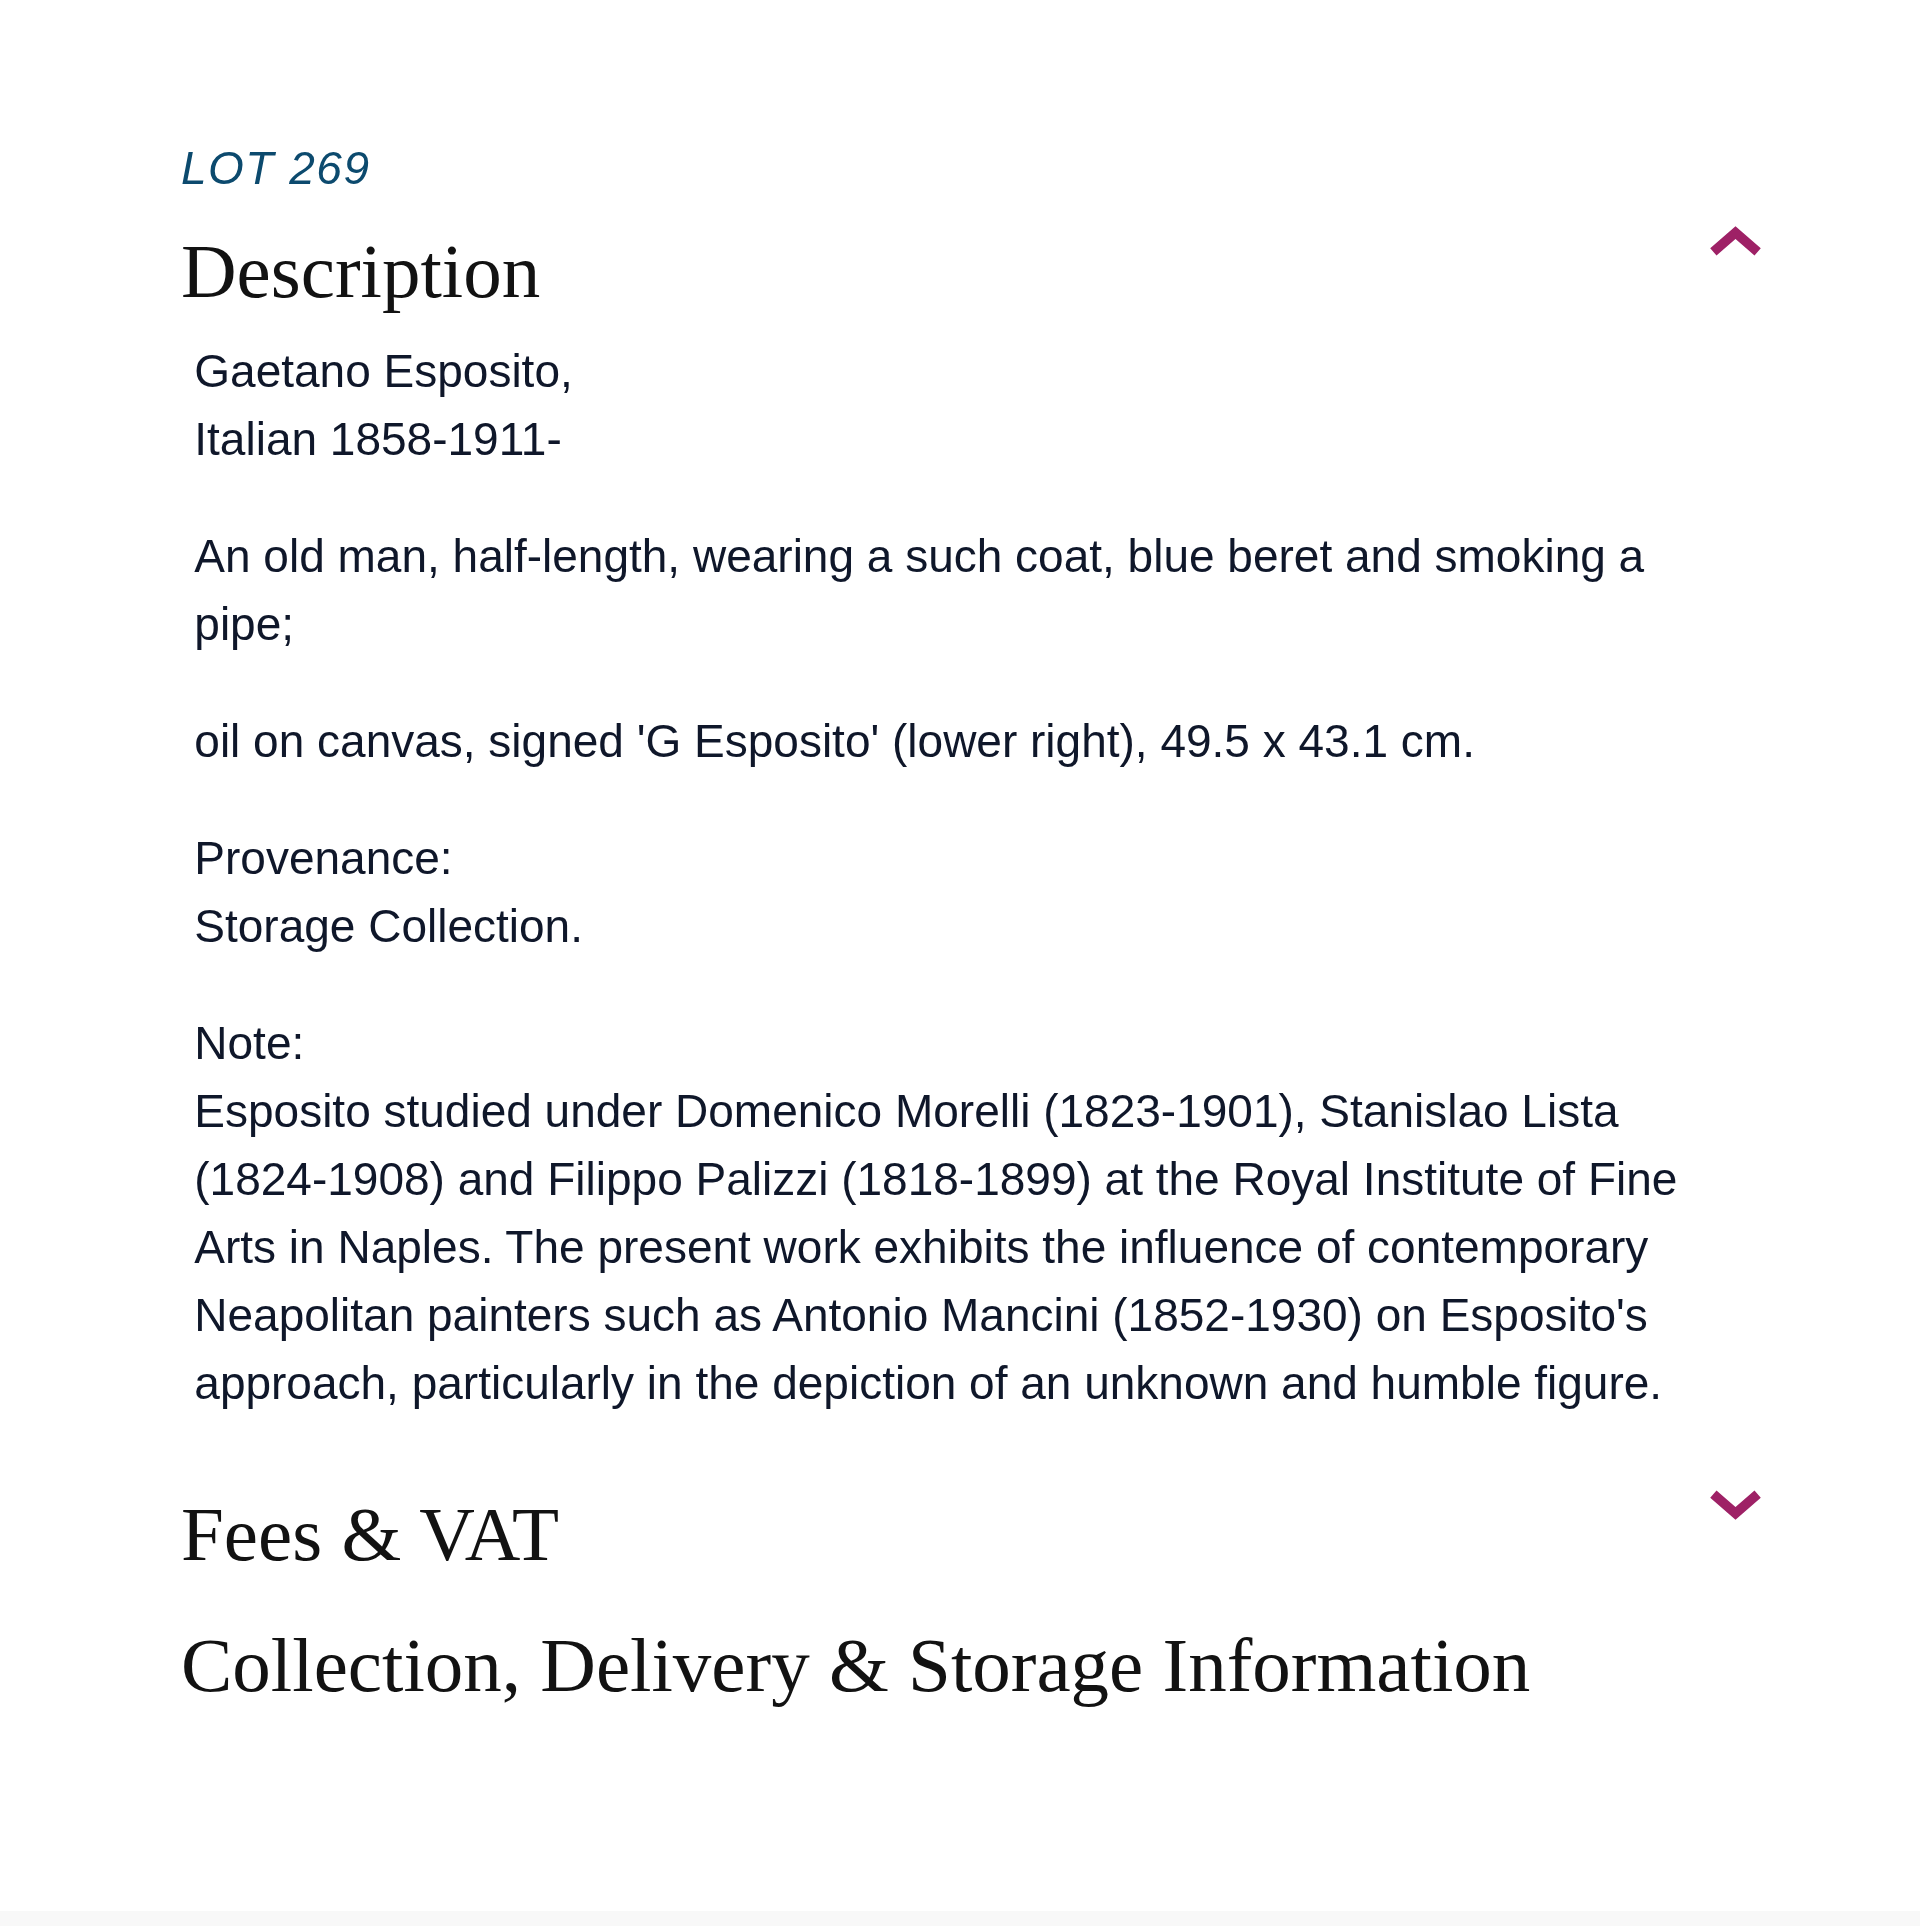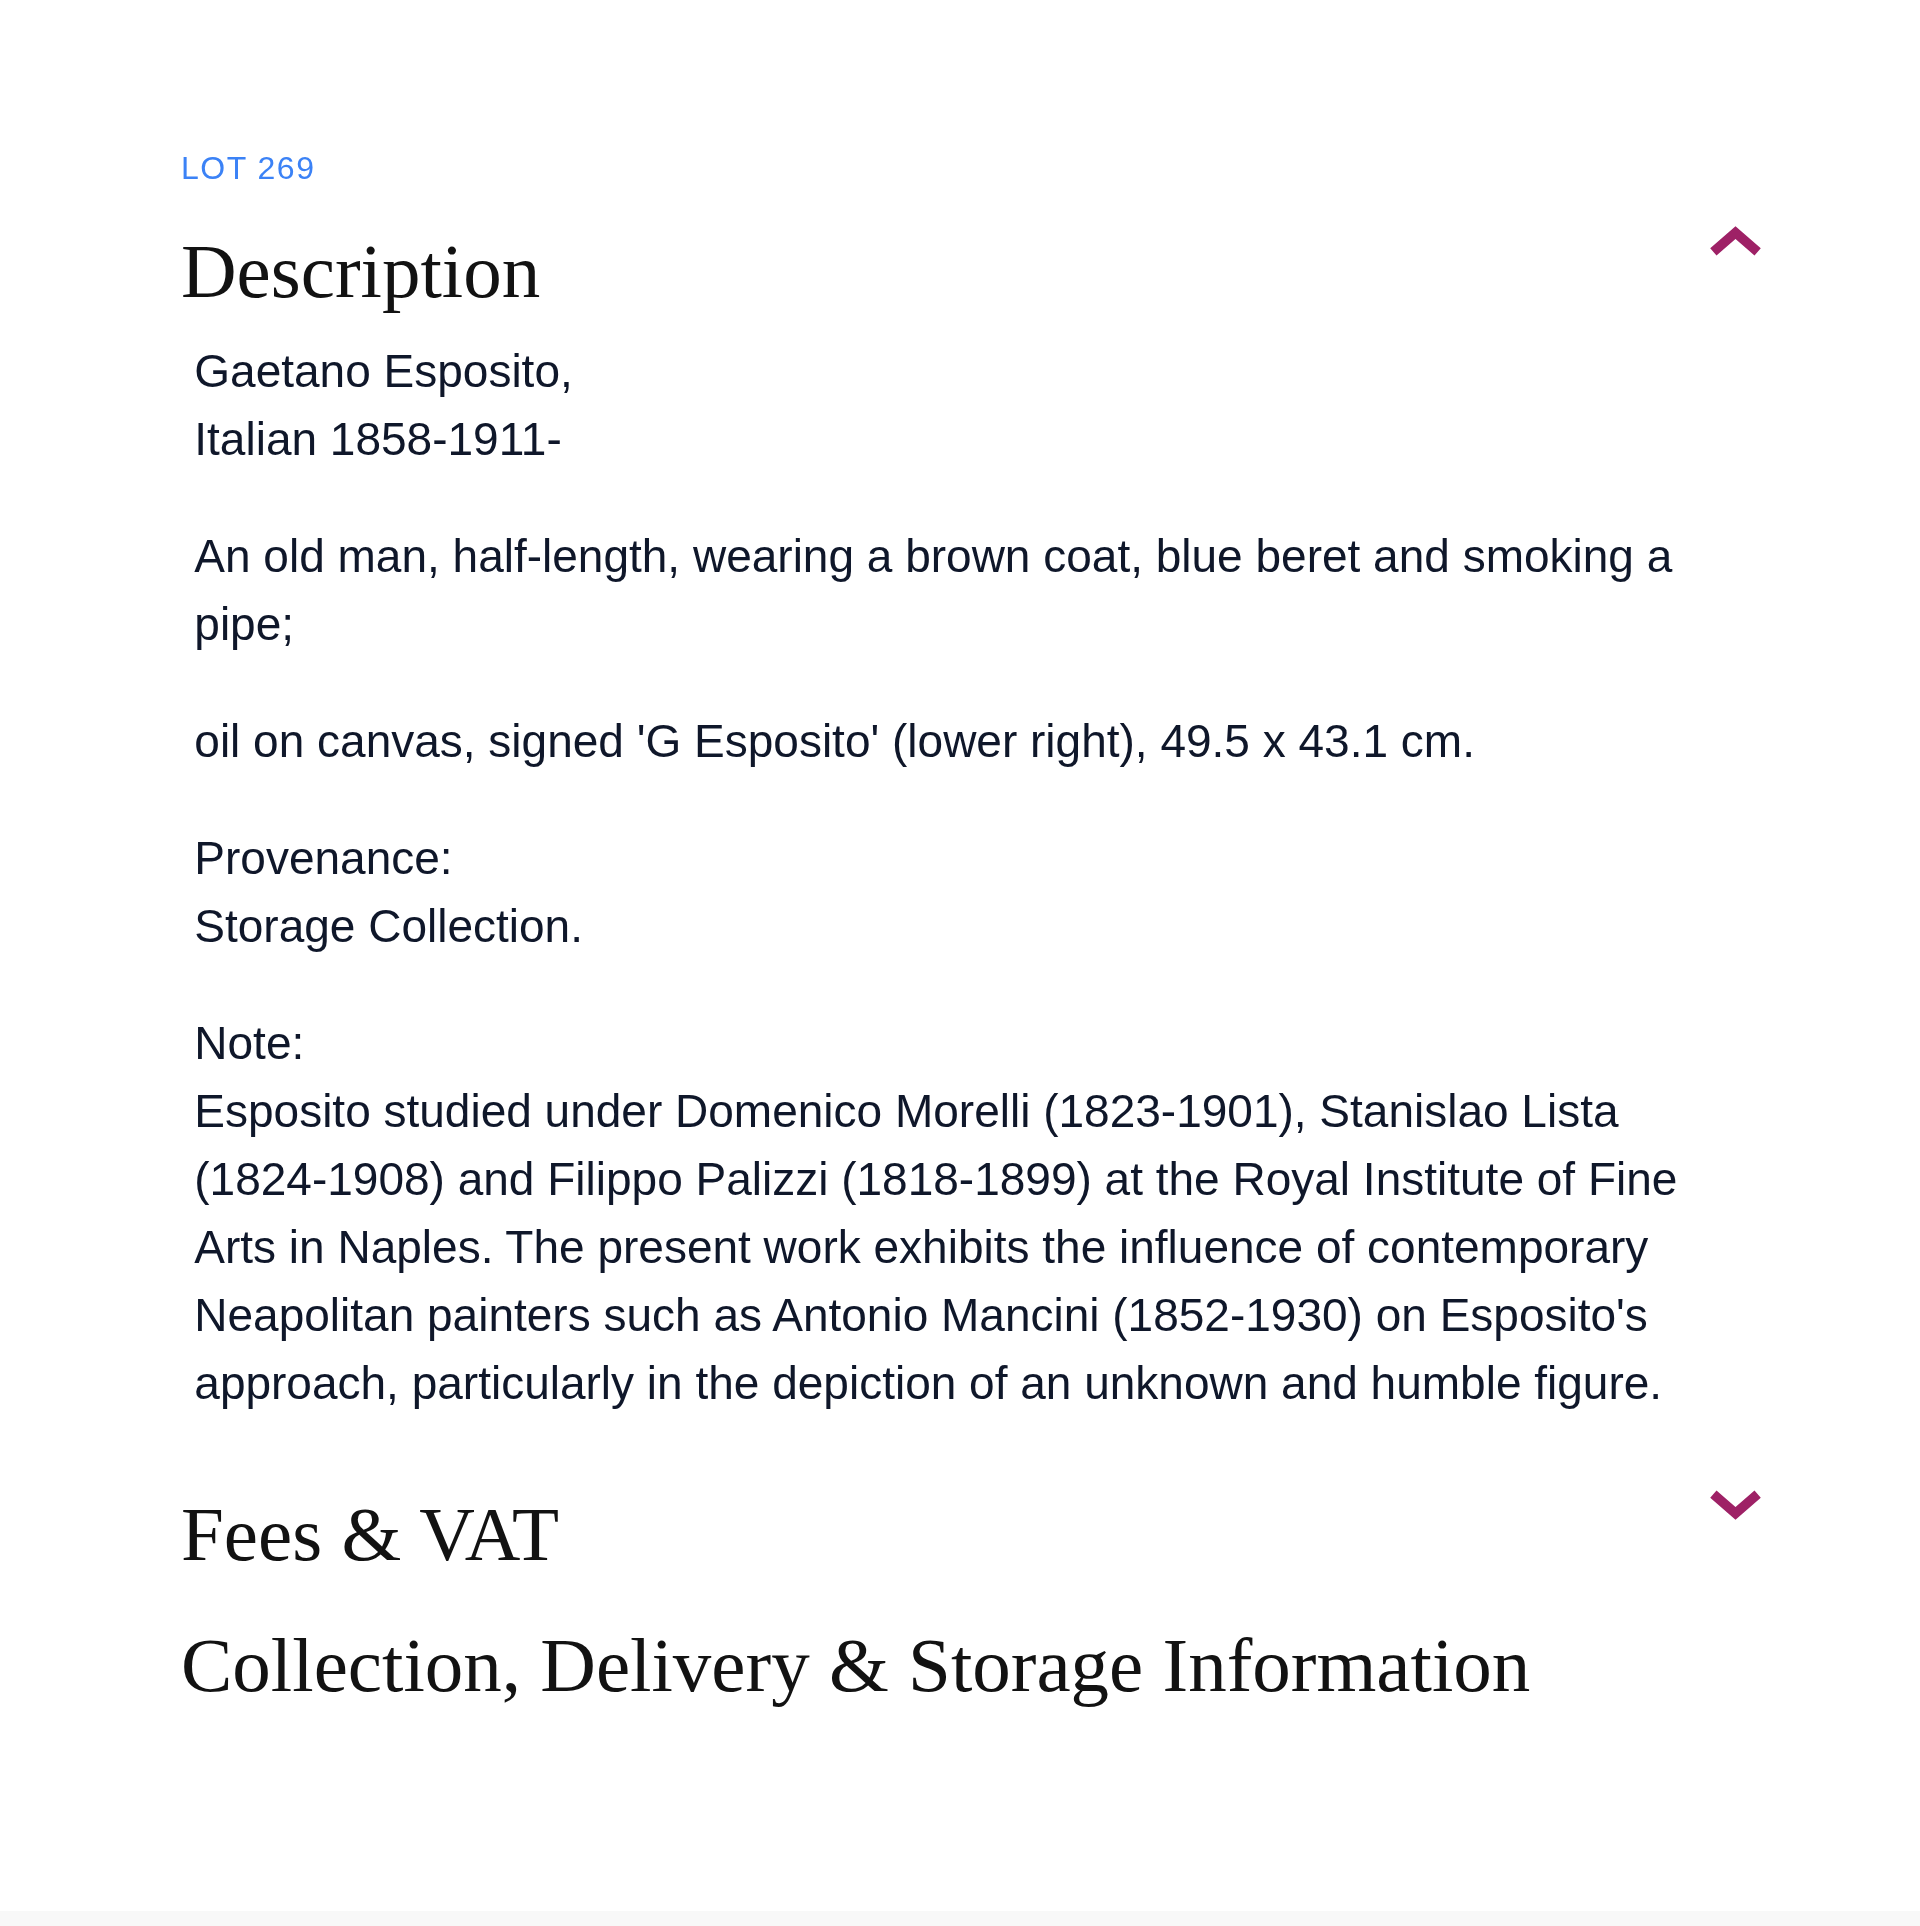--- a/index.html
+++ b/index.html
@@ -12,24 +12,25 @@
     background: #ffffff;
     font-family: "Liberation Sans", sans-serif;
     color: #1a1a1a;
     position: relative;
     overflow: hidden;
   }
   .page {
     padding: 145px 157px 0 181px;
   }
   .lot-label {
-    font-size: 32px;
+    font-size: 46px;
     line-height: 46px;
     letter-spacing: 1.5px;
-    color: #3b82f6;
+    color: #0c4a6e;
+    font-style: italic;
   }
   .section-header {
     display: flex;
     align-items: flex-start;
     justify-content: space-between;
   }
   .section-title {
     font-family: "Liberation Serif", serif;
     font-size: 77px;
     line-height: 92px;
@@ -95,21 +96,21 @@
         <svg viewBox="0 0 74 42" xmlns="http://www.w3.org/2000/svg" style="width:55px;height:31px;">
           <path d="M7 35 L37 9 L67 35"></path>
         </svg>
       </span>
     </button>
   </div>
 
   <div class="paragraphs">
     <p>Gaetano Esposito,
 Italian 1858-1911-</p>
-    <p>An old man, half-length, wearing a brown coat, blue beret and smoking a
+    <p>An old man, half-length, wearing a such coat, blue beret and smoking a
 pipe;</p>
     <p>oil on canvas, signed 'G Esposito' (lower right), 49.5 x 43.1 cm.</p>
     <p>Provenance:
 Storage Collection.</p>
     <p>Note:
 Esposito studied under Domenico Morelli (1823-1901), Stanislao Lista
 (1824-1908) and Filippo Palizzi (1818-1899) at the Royal Institute of Fine
 Arts in Naples. The present work exhibits the influence of contemporary
 Neapolitan painters such as Antonio Mancini (1852-1930) on Esposito's
 approach, particularly in the depiction of an unknown and humble figure.</p>

